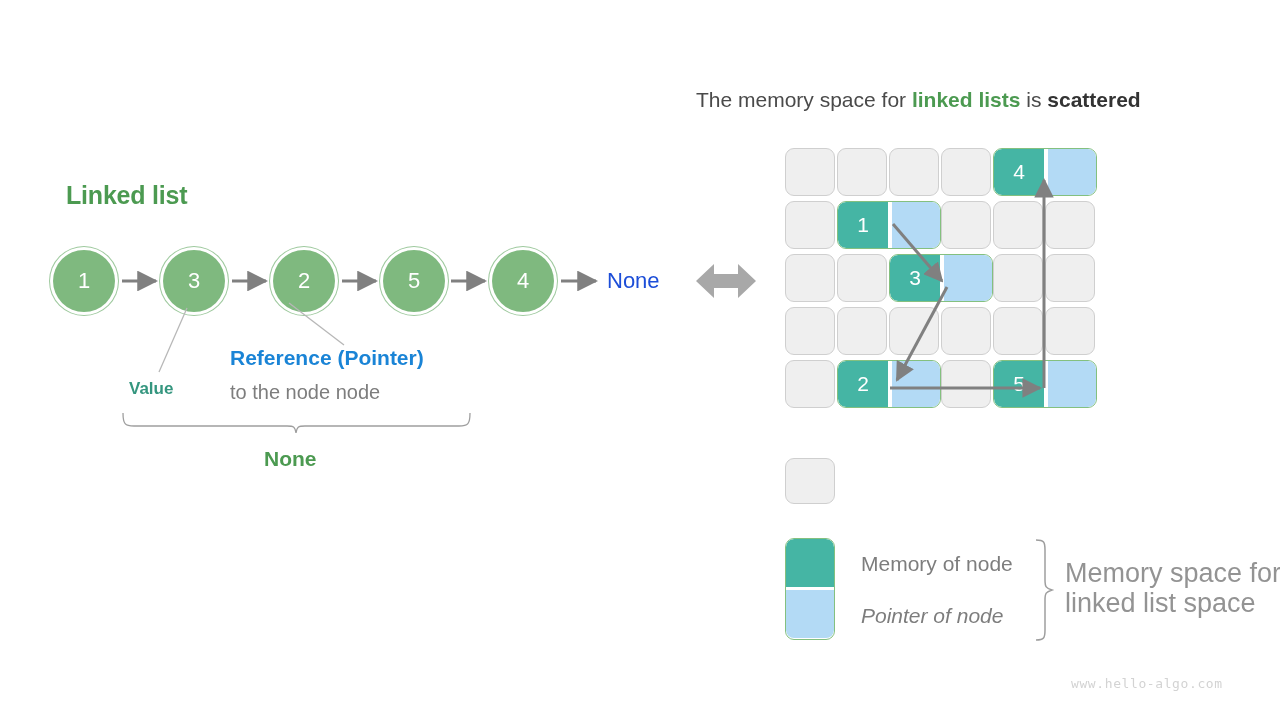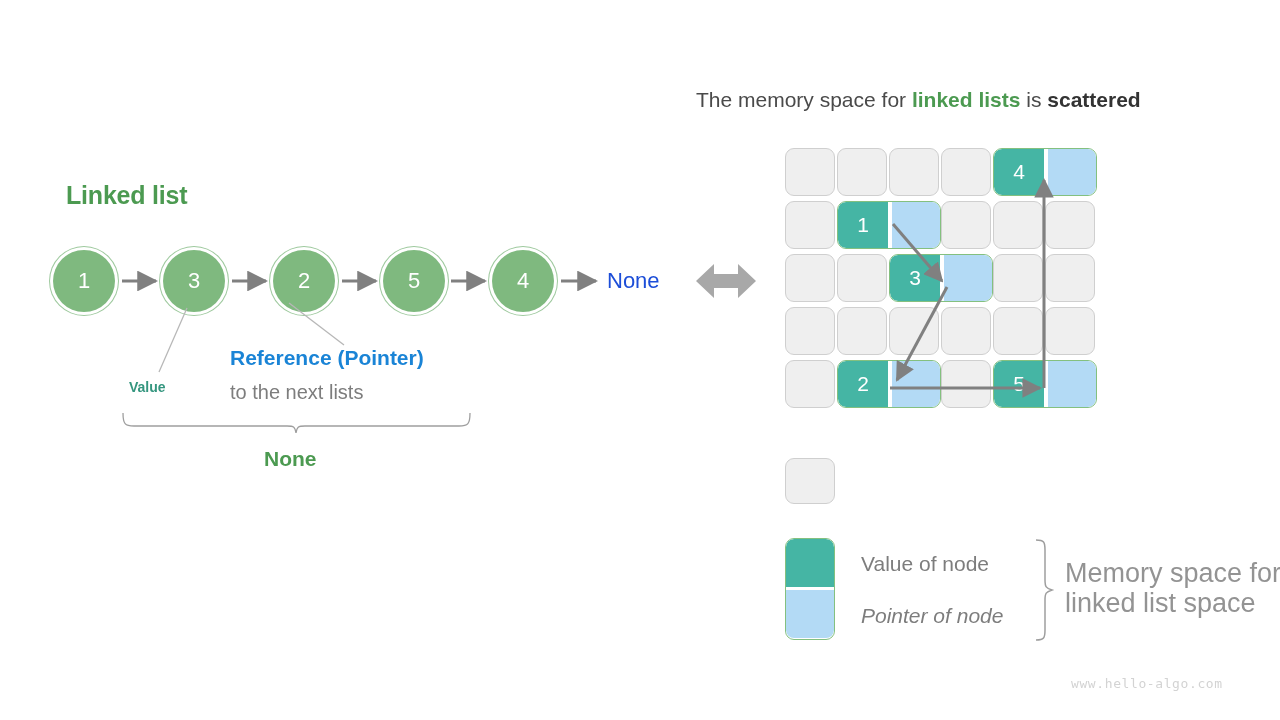--- a/index.html
+++ b/index.html
@@ -47,21 +47,21 @@
   #none-label {
     left: 607px; top: 268px;
     font-size: 22px;
     color: #1d4ed8;
     white-space: nowrap;
   }
 
   
   #value-label {
     left: 129px; top: 379px;
-    font-size: 14px;
+    font-size: 17px;
     font-weight: bold;
     color: #35967f;
     white-space: nowrap;
   }
   #reference-label {
     left: 230px; top: 346px;
     font-size: 21px;
     font-weight: bold;
     color: #1a84d6;
     white-space: nowrap;
@@ -240,21 +240,21 @@
                C 297 427, 298 426, 305 426
                L 459 426
                C 468 426, 470 424, 470 413" fill="none" stroke="#9e9e9e" stroke-width="1.3"></path>
     </g>
   </svg>
 
   <div class="abs" id="none-label">None</div>
 
   <div class="abs" id="value-label">Value</div>
   <div class="abs" id="reference-label">Reference (Pointer)</div>
-  <div class="abs" id="reference-sub">to the next lists</div>
+  <div class="abs" id="reference-sub">to the node node</div>
   <div class="abs" id="node-label">None</div>
 
   <svg class="abs" style="left:694px; top:258px;" width="64" height="46">
     <path d="M 2 23 L 20 6 L 20 16 L 44 16 L 44 6 L 62 23 L 44 40 L 44 30 L 20 30 L 20 40 Z" fill="#a8a8a8"></path>
   </svg>
 
   <div class="abs" id="memory-title">
     <span>The memory space for </span><span class="hl-green">linked lists</span><span> is </span><span class="hl-dark">scattered</span>
   </div>
 
@@ -323,21 +323,21 @@
     <path d="M 1044 388 L 1044 180" fill="none" stroke="#808080" stroke-width="3" marker-end="url(#ah)"></path>
   </svg>
 
   <div class="abs legend-swatch-avail"></div>
 
   <div class="abs legend-stack">
     <div class="sw-top"></div>
     <div class="sw-gap"></div>
     <div class="sw-bot"></div>
   </div>
-  <div class="abs" id="legend-value-label">Value of node</div>
+  <div class="abs" id="legend-value-label">Memory of node</div>
   <div class="abs" id="legend-pointer-label">Pointer of node</div>
 
   <svg class="abs" style="left:1030px; top:538px;" width="34" height="104">
     <path d="M 6 2
              C 14 2, 15 4, 15 12
              L 15 42
              C 15 49, 16 50, 22 52
              C 16 54, 15 55, 15 62
              L 15 92
              C 15 100, 14 102, 6 102" fill="none" stroke="#9e9e9e" stroke-width="1.5"></path>

